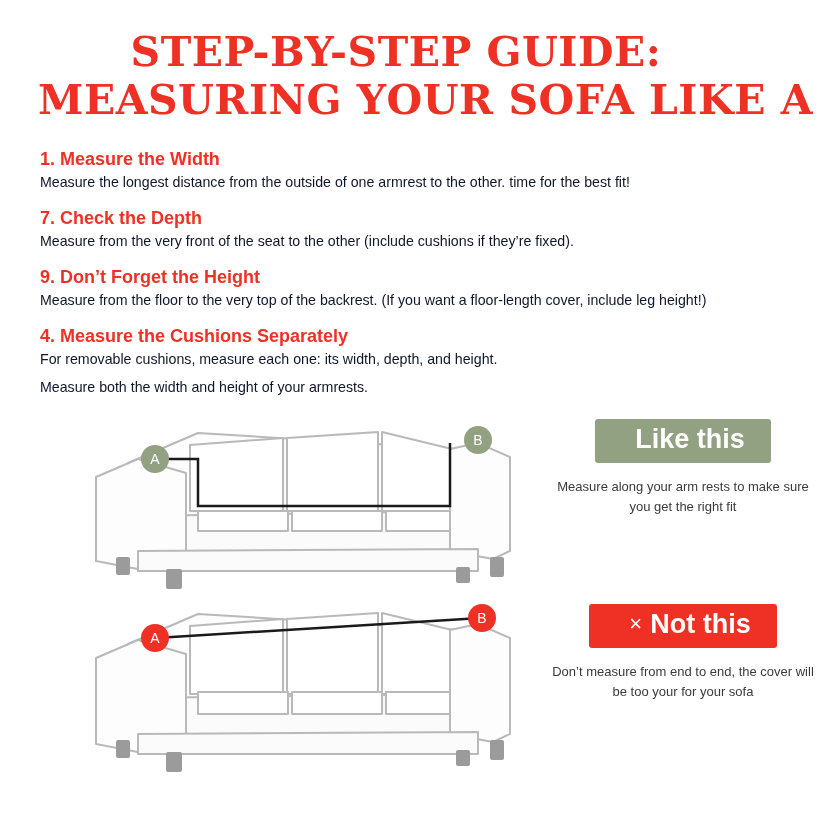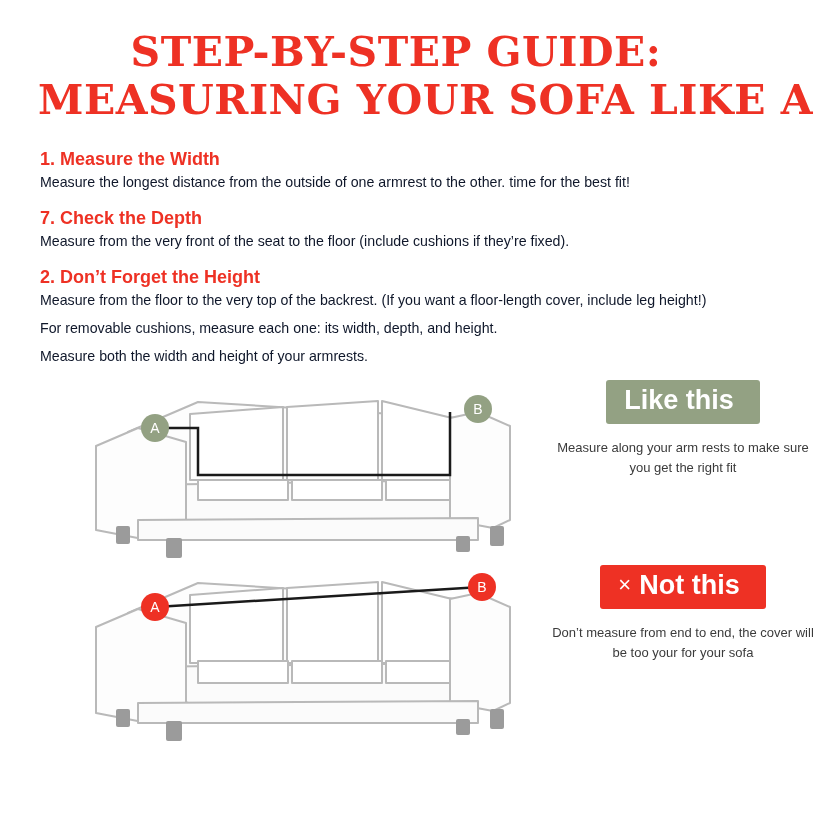--- a/index.html
+++ b/index.html
@@ -84,23 +84,24 @@
     left: 510px;
     top: 0;
     width: 270px;
     text-align: center;
   }
   .badge {
     display: inline-block;
     color: #ffffff;
     font-size: 27px;
     font-weight: bold;
-    padding: 6px 26px 8px 18px;
+    padding: 6px 26px 8px 40px;
     border-radius: 3px;
     line-height: 1.1;
+    margin-top: 8px;
   }
   .badge.good { background: #93a183; }
   .badge.bad  { background: #ee3124; text-align: right; }
   .badge .x {
     font-weight: normal;
     font-size: 22px;
     margin-right: 8px;
     position: relative;
     top: -2px;
   }
@@ -121,27 +122,28 @@
     <div class="title-line2">Measuring Your Sofa Like a Pro</div>
   </div>
 
   <div class="steps">
     <div class="step">
       <p class="step-head">1. Measure the Width</p>
       <p class="step-body">Measure the longest distance from the outside of one armrest to the other. time for the best fit!</p>
     </div>
     <div class="step">
       <p class="step-head">7. Check the Depth</p>
-      <p class="step-body">Measure from the very front of the seat to the floor (include cushions if they’re fixed).</p>
-    </div>
-    <div class="step">
-      <p class="step-head">2.  Don’t Forget the Height</p>
+      <p class="step-body">Measure from the very front of the seat to the other (include cushions if they’re fixed).</p>
+    </div>
+    <div class="step">
+      <p class="step-head">9.  Don’t Forget the Height</p>
       <p class="step-body">Measure from the floor to the very top of the backrest. (If you want a floor-length cover, include leg height!)</p>
     </div>
     <div class="step">
+      <p class="step-head">4. Measure the Cushions Separately</p>
       <p class="step-body">For removable cushions, measure each one: its width, depth, and height.</p>
     </div>
     <div class="step">
       <p class="step-body">Measure both the width and height of your armrests.</p>
     </div>
   </div>
 
   <div class="illustrations">
 
     <div class="row">

